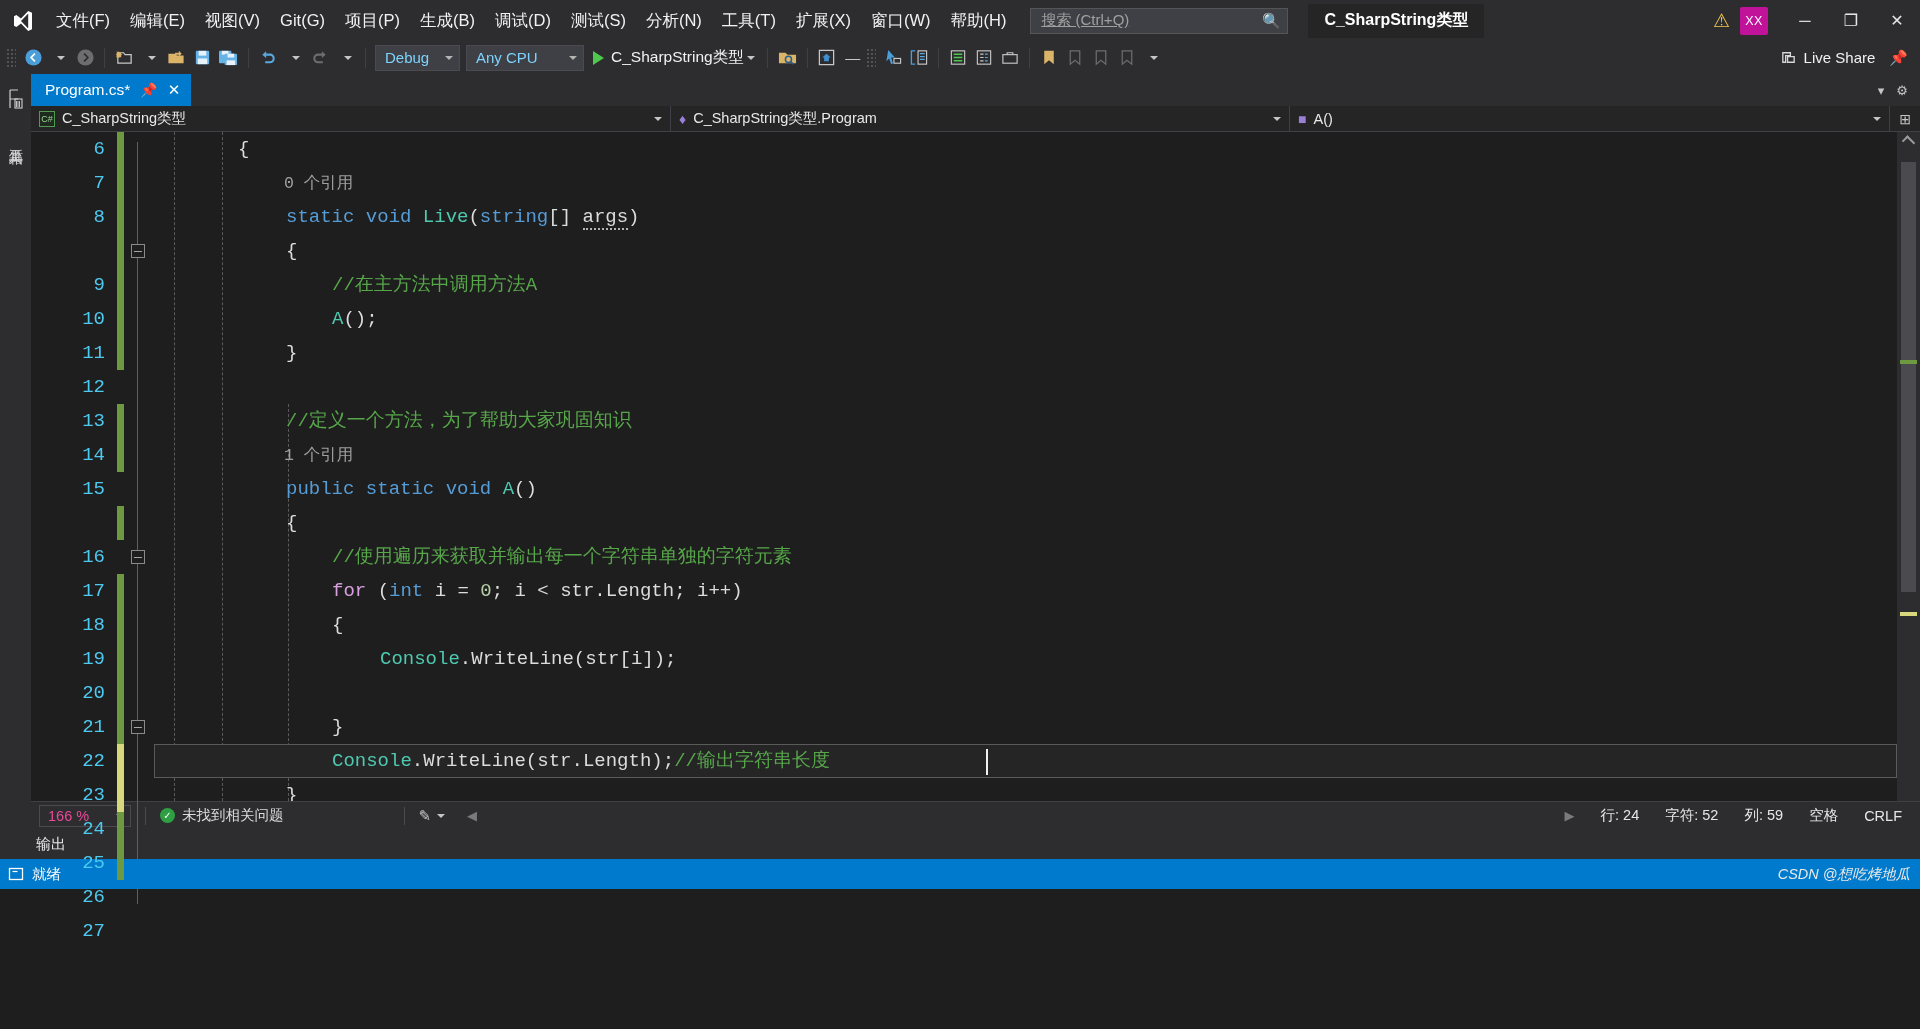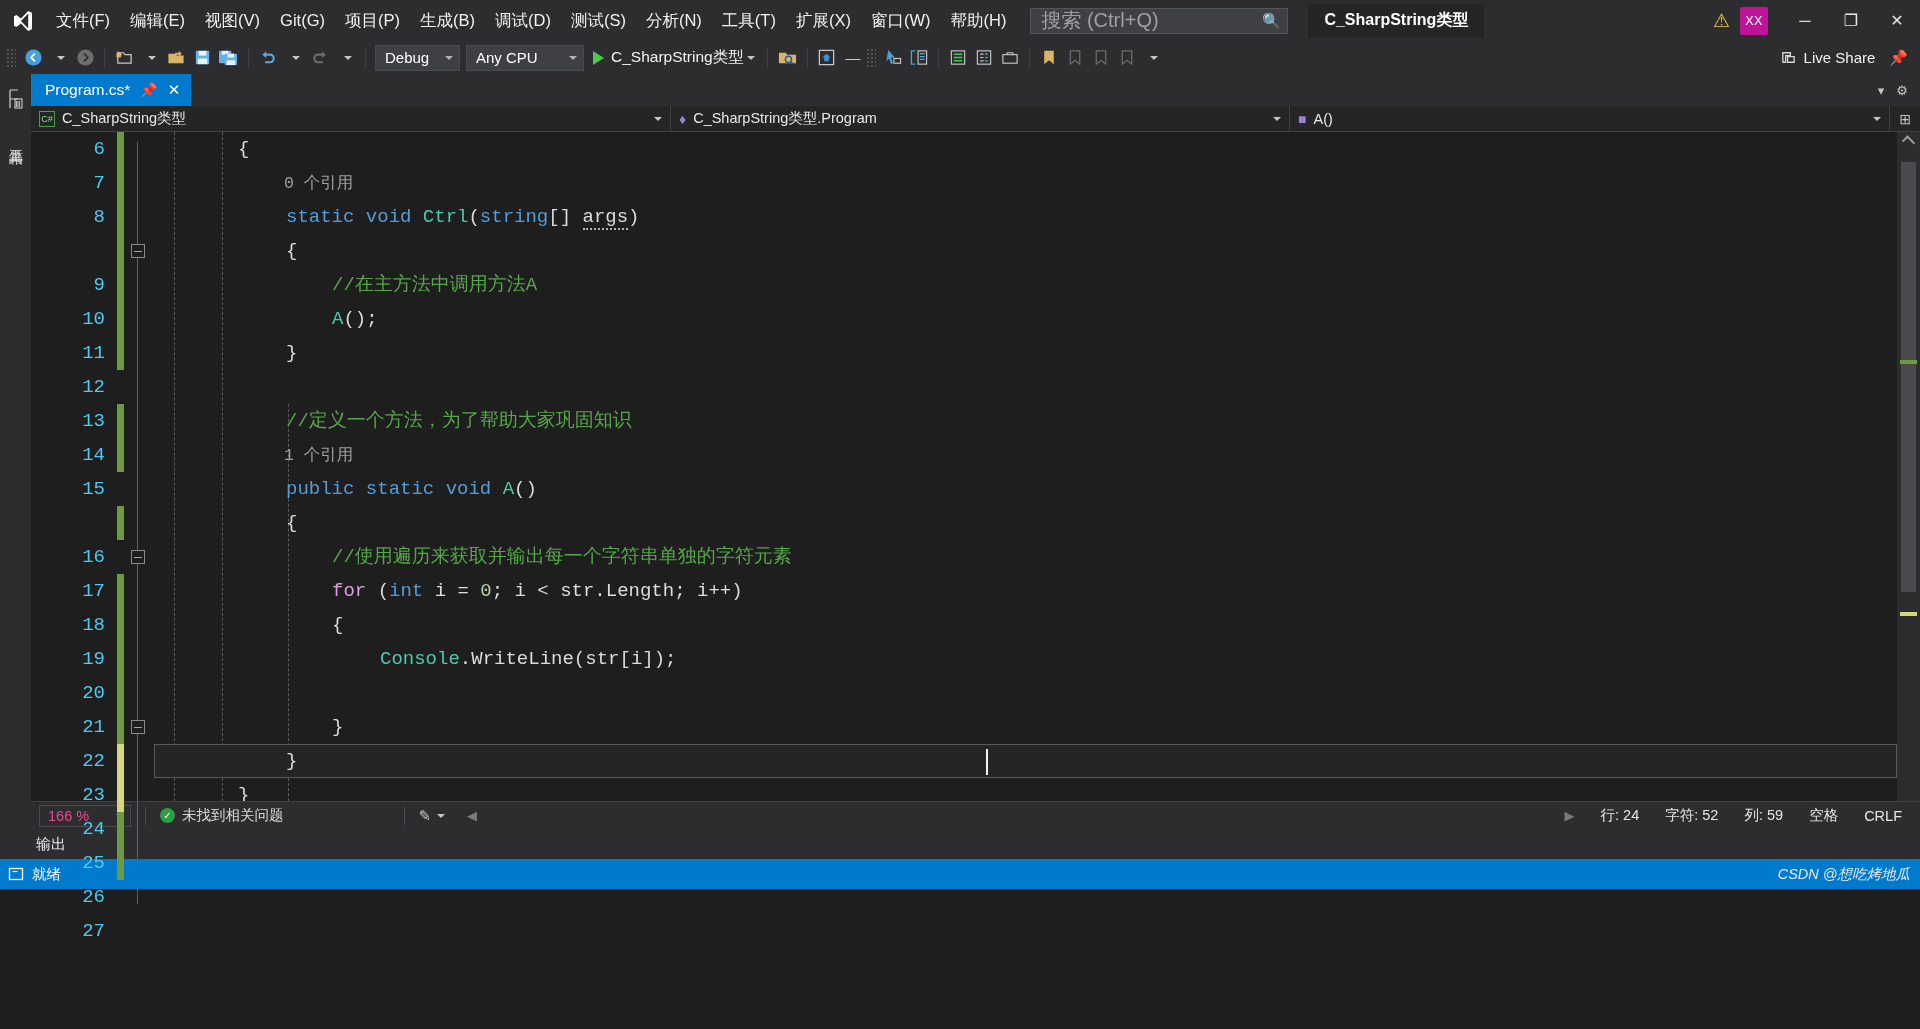--- a/index.html
+++ b/index.html
@@ -22,21 +22,21 @@
   .menubar { display: flex; align-items: center; height: 41px; }
   .menu-item {
     color: #f1f1f1; font-size: 16.5px; padding: 0 10px; height: 41px;
     display: flex; align-items: center; white-space: nowrap; cursor: default;
   }
   .searchbox {
     margin-left: 14px; width: 258px; height: 26px; background: #3f3f46;
     border: 1px solid #555558; display: flex; align-items: center;
     padding: 0 6px 0 10px;
   }
-  .searchbox .ph { color: #a0a0a0; font-size: 20px; flex: 1; }
+  .searchbox .ph { color: #a0a0a0; font-size: 15px; flex: 1; text-decoration: underline; }
   .searchbox .mag { color:#c5c5c5; font-size:15px; }
   .proj-pill {
     margin-left: 20px; background: #252526; color: #ffffff; font-size: 16px;
     font-weight: bold; padding: 6px 16px; height: 34px; display:flex; align-items:center;
   }
   .title-right { margin-left: auto; display: flex; align-items: center; height: 41px; }
   .warn-ico { color: #f2c744; font-size: 19px; padding: 0 10px; }
   .avatar {
     width: 28px; height: 28px; border-radius: 2px; background: #c1129a;
     color: #fff; font-size: 12.5px; display: flex; align-items: center;
@@ -52,21 +52,21 @@
   }
   .grip { width: 10px; height: 20px;
     background-image: radial-gradient(#5a5a5c 1px, transparent 1.2px);
     background-size: 4px 4px; opacity:.85; margin-right: 4px;}
   .tb-sep { width:1px; height:20px; background:#3f3f46; margin:0 6px; }
   .tb-btn { height: 26px; min-width: 26px; display:flex; align-items:center; justify-content:center;
             padding: 0 3px; }
   .caret { width:0;height:0;border-left:4px solid transparent;border-right:4px solid transparent;
            border-top:4px solid #c5c5c5; margin-left:3px; }
   .combo {
-    height: 26px; background: #3f3f46; border: 1px solid #4a4a50; color: #ffffff;
+    height: 26px; background: #3f3f46; border: 1px solid #4a4a50; color: #7dd3fc;
     font-size: 15px; display: flex; align-items: center; padding: 0 6px 0 9px;
     margin: 0 3px;
   }
   .combo .txt { flex:1; white-space:nowrap; }
   .combo .caret { border-top-color:#b4b4b4; margin-left:8px; }
   .run-btn { display:flex; align-items:center; height:26px; padding:0 6px; }
   .play { width:0;height:0;border-top:7px solid transparent;border-bottom:7px solid transparent;
           border-left:11px solid #4ec94e; margin-right:7px; }
   .run-lbl { color:#f1f1f1; font-size:15.5px; white-space:nowrap; }
   .live-share { margin-left:auto; display:flex; align-items:center; color:#f1f1f1;
@@ -512,36 +512,37 @@
 
           <div class="iguide" style="left:20px"></div>
           <div class="iguide" style="left:68px"></div>
           <div class="iguide" style="left:134px;top:272px;bottom:0"></div>
 
           <div class="curline-box" style="top:612px;left:0;right:0"></div>
 
           <div class="code-scroll">
             <div class="line" style="padding-left:84px"><span class="c-pun">{</span></div>
             <div class="line" style="padding-left:130px"><span class="c-ref">0 个引用</span></div>
-            <div class="line" style="padding-left:132px"><span class="c-kw">static</span> <span class="c-kw">void</span> <span class="c-type">Ctrl</span><span class="c-pun">(</span><span class="c-kw">string</span><span class="c-pun">[]</span> <span class="c-id squiggle">args</span><span class="c-pun">)</span></div>
+            <div class="line" style="padding-left:132px"><span class="c-kw">static</span> <span class="c-kw">void</span> <span class="c-type">Live</span><span class="c-pun">(</span><span class="c-kw">string</span><span class="c-pun">[]</span> <span class="c-id squiggle">args</span><span class="c-pun">)</span></div>
             <div class="line" style="padding-left:132px"><span class="c-pun">{</span></div>
             <div class="line" style="padding-left:178px"><span class="c-cmt">//在主方法中调用方法A</span></div>
             <div class="line" style="padding-left:178px"><span class="c-type">A</span><span class="c-pun">();</span></div>
             <div class="line" style="padding-left:132px"><span class="c-pun">}</span></div>
             <div class="line" style="padding-left:132px"><span></span></div>
             <div class="line" style="padding-left:132px"><span class="c-cmt">//定义一个方法，为了帮助大家巩固知识</span></div>
             <div class="line" style="padding-left:130px"><span class="c-ref">1 个引用</span></div>
             <div class="line" style="padding-left:132px"><span class="c-kw">public</span> <span class="c-kw">static</span> <span class="c-kw">void</span> <span class="c-type">A</span><span class="c-pun">()</span></div>
             <div class="line" style="padding-left:132px"><span class="c-pun">{</span></div>
             <div class="line" style="padding-left:178px"><span class="c-cmt">//使用遍历来获取并输出每一个字符串单独的字符元素</span></div>
             <div class="line" style="padding-left:178px"><span class="c-kw2">for</span> <span class="c-pun">(</span><span class="c-kw">int</span> <span class="c-id">i</span> <span class="c-pun">=</span> <span class="c-num">0</span><span class="c-pun">;</span> <span class="c-id">i</span> <span class="c-pun">&lt;</span> <span class="c-id">str</span><span class="c-pun">.</span><span class="c-id">Length</span><span class="c-pun">;</span> <span class="c-id">i</span><span class="c-pun">++)</span></div>
             <div class="line" style="padding-left:178px"><span class="c-pun">{</span></div>
             <div class="line" style="padding-left:226px"><span class="c-type">Console</span><span class="c-pun">.</span><span class="c-id">WriteLine</span><span class="c-pun">(</span><span class="c-id">str</span><span class="c-pun">[</span><span class="c-id">i</span><span class="c-pun">]);</span></div>
             <div class="line" style="padding-left:226px"><span></span></div>
             <div class="line" style="padding-left:178px"><span class="c-pun">}</span></div>
+            <div class="line" style="padding-left:178px"><span class="c-type">Console</span><span class="c-pun">.</span><span class="c-id">WriteLine</span><span class="c-pun">(</span><span class="c-id">str</span><span class="c-pun">.</span><span class="c-id">Length</span><span class="c-pun">);</span><span class="c-cmt">//输出字符串长度</span></div>
             <div class="line" style="padding-left:132px"><span class="c-pun">}</span></div>
             <div class="line" style="padding-left:84px"><span class="c-pun">}</span></div>
             <div class="line" style="padding-left:36px"><span class="c-pun">}</span></div>
           </div>
           <div class="caret-bar" style="left:832px;top:617px"></div>
         </div>
 
         <div class="vscroll">
           <div class="thumb" style="top:30px;height:430px"></div>
           <div class="mark" style="top:228px;background:#6d9a41"></div>

